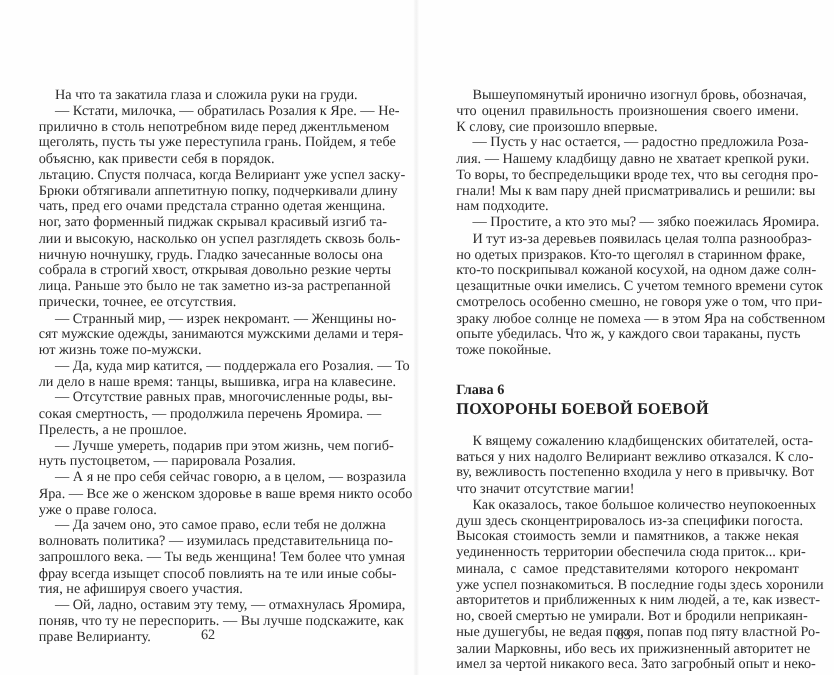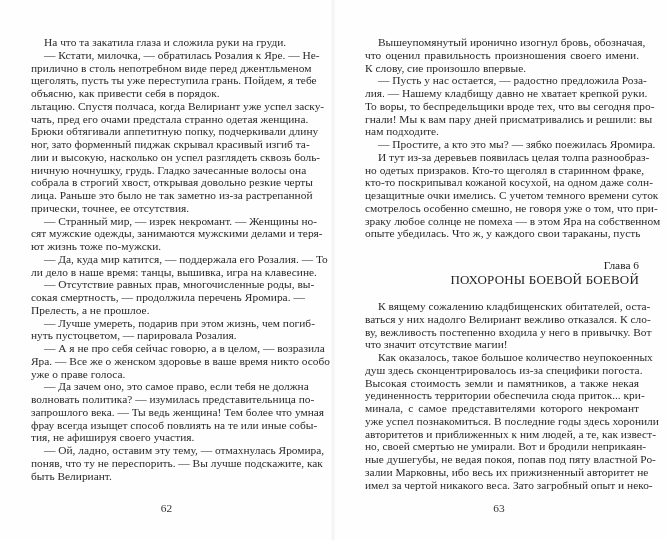--- a/index.html
+++ b/index.html
@@ -4,29 +4,29 @@
 <style>
   html, body { margin: 0; padding: 0; background: #ffffff; }
   body { width: 667px; height: 540px; position: relative; overflow: hidden; }
   .spread { position: absolute; left: 0; top: 0; width: 667px; height: 540px; background: #fefefe; }
   .page { position: absolute; top: 0; height: 540px; }
   .page.left { left: 0; width: 333px; }
   .page.right { left: 333px; width: 334px; }
   .gutter { position: absolute; left: 331px; top: 0; width: 4px; height: 540px;
             background: linear-gradient(to right, #fbfbfb, #f2f2f2, #fbfbfb); }
   .text { position: absolute; font-family: "Liberation Serif", "DejaVu Serif", serif;
-          font-size: 11.4px; color: #2a2a2a; }
+          font-size: 11.4px; color: #2a2a2a; margin-top: 34px; }
   .page.left .text { left: 31px; width: 274px; top: 36px; }
   .page.right .text { left: 32px; width: 274px; top: 36px; }
   .line { height: 12.75px; line-height: 12.75px; white-space: nowrap;
           text-align: justify; text-align-last: justify; overflow: visible; }
   .line.indent { padding-left: 13px; }
   .line.last { text-align-last: left; }
   .chapter { font-family: "Liberation Serif", "DejaVu Serif", serif; color: #222;
-             text-align: right; font-weight: normal; }
+             text-align: left; font-weight: bold; }
   .chapter .num { font-size: 11.4px; line-height: 14px; }
   .chapter .title { font-size: 13px; line-height: 16px; letter-spacing: 0.2px; }
   .spacer-head { height: 18px; }
   .spacer-after { height: 12px; }
   .pagenum { position: absolute; top: 502px; width: 100%; text-align: center;
              font-family: "Liberation Serif", "DejaVu Serif", serif; font-size: 11.4px; color: #333; }
   .page.left .pagenum { left: 0; }
   .page.right .pagenum { left: -1px; }
 </style>
 </head>
@@ -35,22 +35,22 @@
 <div class="spread">
 
   <div class="page left">
     <div class="text" id="left-body">
         <div class="line indent last">На что та закатила глаза и сложила руки на груди.</div>
         <div class="line indent">— Кстати, милочка, — обратилась Розалия к Яре. — Не-</div>
         <div class="line">прилично в столь непотребном виде перед джентльменом</div>
         <div class="line">щеголять, пусть ты уже переступила грань. Пойдем, я тебе</div>
         <div class="line last">объясню, как привести себя в порядок.</div>
         <div class="line">льтацию. Спустя полчаса, когда Велириант уже успел заску-</div>
+        <div class="line">Брюки обтягивали аппетитную попку, подчеркивали длину</div>
         <div class="line">чать, пред его очами предстала странно одетая женщина.</div>
-        <div class="line">Брюки обтягивали аппетитную попку, подчеркивали длину</div>
         <div class="line">ног, зато форменный пиджак скрывал красивый изгиб та-</div>
         <div class="line">лии и высокую, насколько он успел разглядеть сквозь боль-</div>
         <div class="line">ничную ночнушку, грудь. Гладко зачесанные волосы она</div>
         <div class="line">собрала в строгий хвост, открывая довольно резкие черты</div>
         <div class="line">лица. Раньше это было не так заметно из-за растрепанной</div>
         <div class="line last">прически, точнее, ее отсутствия.</div>
         <div class="line indent">— Странный мир, — изрек некромант. — Женщины но-</div>
         <div class="line">сят мужские одежды, занимаются мужскими делами и теря-</div>
         <div class="line last">ют жизнь тоже по-мужски.</div>
         <div class="line indent">— Да, куда мир катится, — поддержала его Розалия. — То</div>
@@ -63,21 +63,21 @@
         <div class="line indent">— А я не про себя сейчас говорю, а в целом, — возразила</div>
         <div class="line">Яра. — Все же о женском здоровье в ваше время никто особо</div>
         <div class="line last">уже о праве голоса.</div>
         <div class="line indent">— Да зачем оно, это самое право, если тебя не должна</div>
         <div class="line">волновать политика? — изумилась представительница по-</div>
         <div class="line">запрошлого века. — Ты ведь женщина! Тем более что умная</div>
         <div class="line">фрау всегда изыщет способ повлиять на те или иные собы-</div>
         <div class="line last">тия, не афишируя своего участия.</div>
         <div class="line indent">— Ой, ладно, оставим эту тему, — отмахнулась Яромира,</div>
         <div class="line">поняв, что ту не переспорить. — Вы лучше подскажите, как</div>
-        <div class="line last">быть Велириант.</div>
+        <div class="line last">праве Велирианту.</div>
       </div>
     <div class="pagenum">62</div>
   </div>
 
   <div class="gutter"></div>
 
   <div class="page right">
     <div class="text">
       <div id="right-before">
           <div class="line indent">Вышеупомянутый иронично изогнул бровь, обозначая,</div>
@@ -89,20 +89,21 @@
           <div class="line">гнали! Мы к вам пару дней присматривались и решили: вы</div>
           <div class="line last">нам подходите.</div>
           <div class="line indent">— Простите, а кто это мы? — зябко поежилась Яромира.</div>
           <div class="line indent">И тут из-за деревьев появилась целая толпа разнообраз-</div>
           <div class="line">но одетых призраков. Кто-то щеголял в старинном фраке,</div>
           <div class="line">кто-то поскрипывал кожаной косухой, на одном даже солн-</div>
           <div class="line">цезащитные очки имелись. С учетом темного времени суток</div>
           <div class="line">смотрелось особенно смешно, не говоря уже о том, что при-</div>
           <div class="line">зраку любое солнце не помеха — в этом Яра на собственном</div>
           <div class="line">опыте убедилась. Что ж, у каждого свои тараканы, пусть</div>
+          <div class="line last">тоже покойные.</div>
         </div>
       <div class="spacer-head"></div>
       <div class="chapter">
         <div class="num">Глава 6</div>
         <div class="title">ПОХОРОНЫ БОЕВОЙ БОЕВОЙ</div>
       </div>
       <div class="spacer-after"></div>
       <div id="right-after">
           <div class="line indent">К вящему сожалению кладбищенских обитателей, оста-</div>
           <div class="line">ваться у них надолго Велириант вежливо отказался. К сло-</div>

